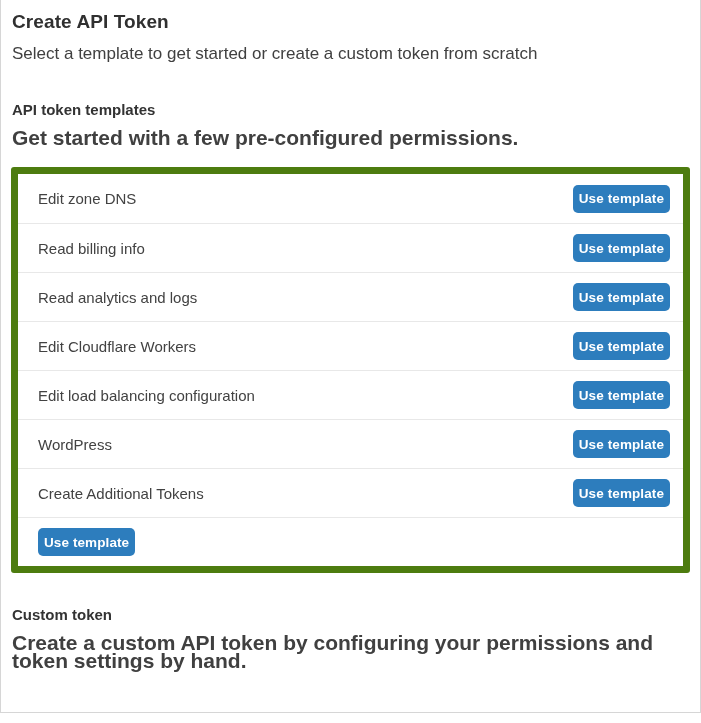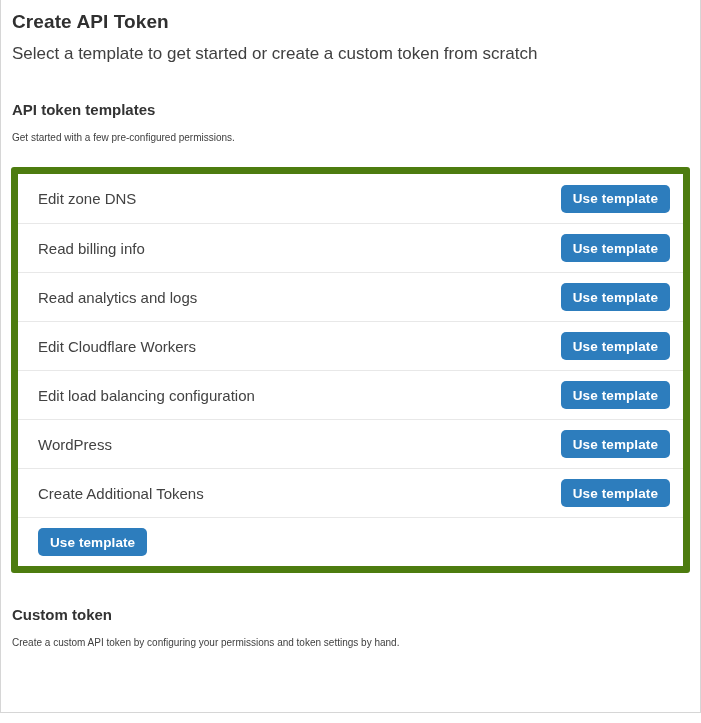--- a/index.html
+++ b/index.html
@@ -43,23 +43,23 @@
   .section-heading {
     margin: 38px 0 0 1px;
     font-size: 15px;
     line-height: 18px;
     font-weight: 700;
     color: #333333;
   }
   .section-heading.custom { margin-top: 33px; }
   .section-desc {
     margin: 10px 0 0 1px;
-    font-size: 10px;
+    font-size: 21px;
     line-height: 18px;
-    font-weight: 400;
+    font-weight: 700;
     color: #404040;
   }
   .list {
     margin-top: 20px;
     border: 7px solid #4d7c0f;
     border-radius: 3px;
     background: #ffffff;
   }
   .list.custom { margin-top: 19px; }
   .row {
@@ -74,21 +74,21 @@
   .row-label {
     font-size: 15px;
     color: #424242;
     font-weight: 400;
   }
   .btn {
     display: inline-flex;
     align-items: center;
     justify-content: center;
     height: 28px;
-    padding: 0 12px;
+    padding: 0 6px;
     background: #2d7dbd;
     color: #ffffff;
     font-family: "Liberation Sans", "DejaVu Sans", sans-serif;
     font-size: 13.5px;
     font-weight: 700;
     letter-spacing: 0.1px;
     border: none;
     border-radius: 5px;
     cursor: pointer;
     white-space: nowrap;

